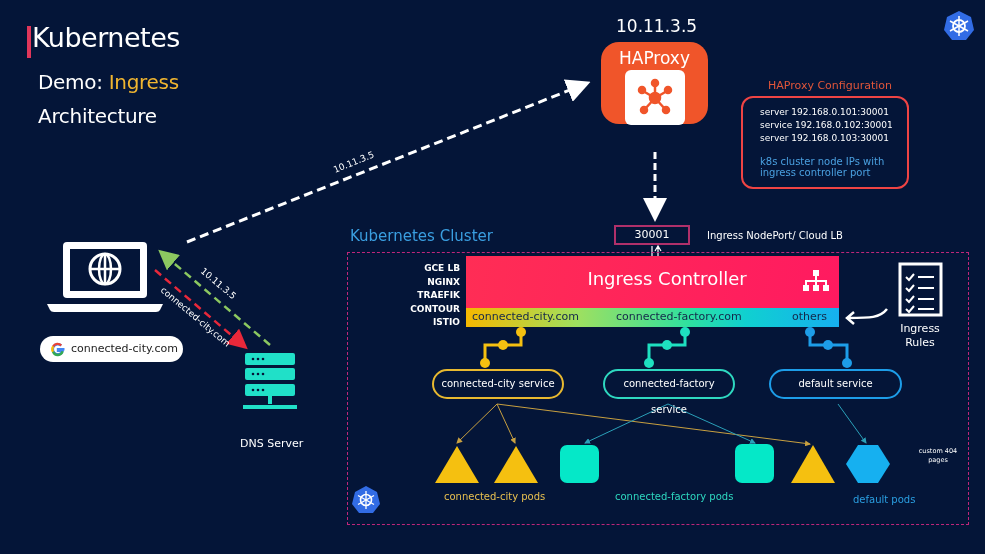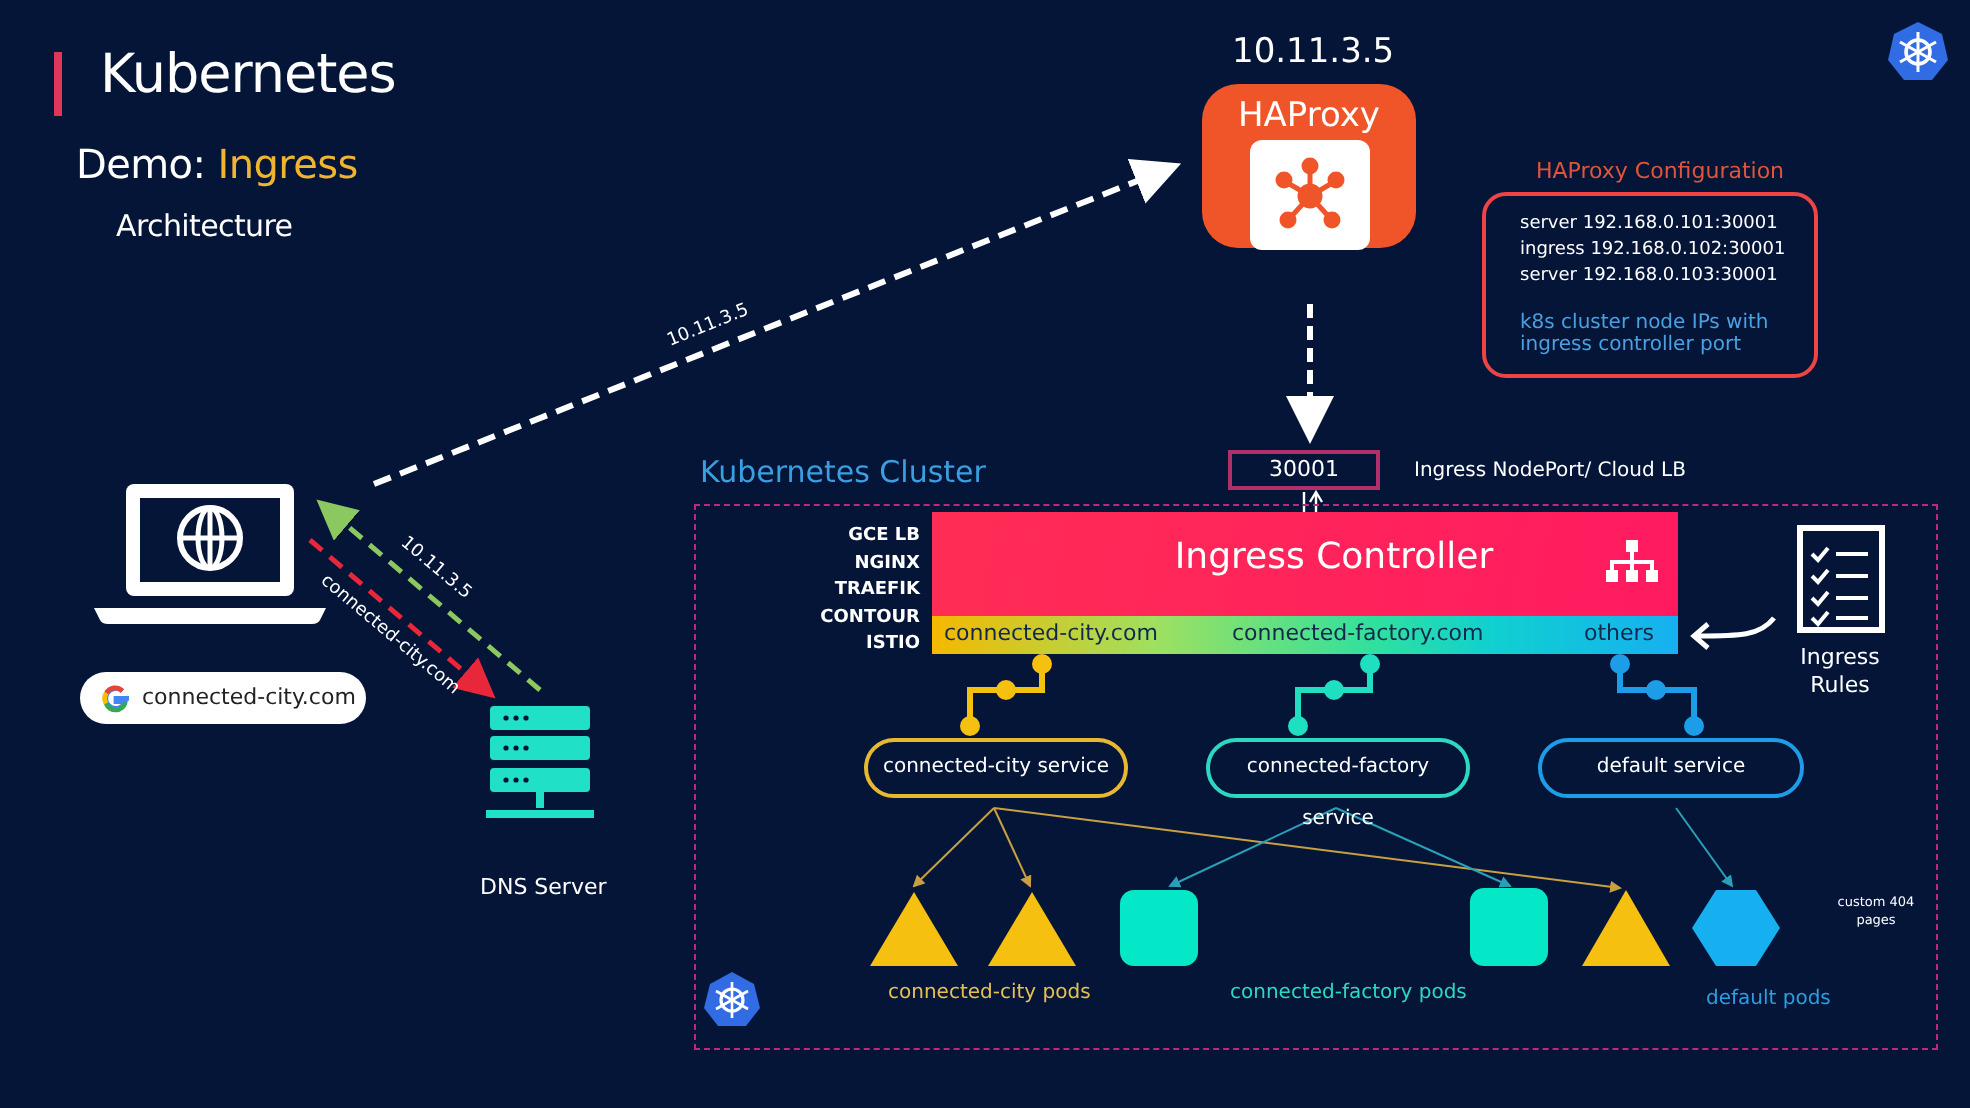--- a/index.html
+++ b/index.html
@@ -1,22 +1,22 @@
 <!DOCTYPE html>
 <html><head>
 <meta charset="utf-8">
 <style>
   html,body{margin:0;padding:0;}
   body{width:985px;height:554px;background:#041538;overflow:hidden;position:relative;font-family:"DejaVu Sans","Liberation Sans",sans-serif;color:#fff;}
   .abs{position:absolute;}
   .title-bar{left:27px;top:26px;width:4px;height:32px;background:#e0365a;}
-  .title{left:50px;top:22px;font-size:27px;color:#fff;letter-spacing:-0.5px;}
+  .title{left:32px;top:22px;font-size:27px;color:#fff;letter-spacing:-0.5px;}
   .subtitle{left:38px;top:70px;font-size:20px;color:#fff;letter-spacing:-0.3px;}
   .subtitle .accent{color:#f0b530;}
-  .subtitle2{left:38px;top:104px;font-size:15px;color:#fff;letter-spacing:-0.3px;margin-left:20px;}
+  .subtitle2{left:38px;top:104px;font-size:20px;color:#fff;letter-spacing:-0.3px;}
   .ha-ip{left:616px;top:16px;font-size:17px;color:#fff;}
   .haproxy{left:601px;top:42px;width:107px;height:82px;background:#f0552a;border-radius:18px;}
   .haproxy .lbl{position:absolute;left:0;right:0;top:6px;text-align:center;font-size:17px;color:#fff;}
   .haproxy .ico{position:absolute;left:24px;top:28px;width:60px;height:55px;background:#fff;border-radius:6px;}
   .ha-conf-title{left:768px;top:79px;font-size:11px;color:#e0553a;}
   .ha-conf{left:741px;top:96px;width:164px;height:89px;border:2px solid #ef4444;border-radius:12px;}
   .ha-conf .srv{position:absolute;left:17px;font-size:9px;color:#fff;}
   .ha-conf .note{position:absolute;left:17px;font-size:10px;color:#4aa0e0;line-height:11px;}
   .cluster-title{left:350px;top:227px;font-size:15px;color:#3a9ee0;}
   .cluster{left:347px;top:252px;width:620px;height:271px;border:1.5px dashed #c0267a;}
@@ -197,21 +197,21 @@
           <circle cx="43" cy="20" r="3"></circle>
           <circle cx="19" cy="40" r="3"></circle>
           <circle cx="41" cy="40" r="3"></circle>
       </g>
     </svg>
   </div>
 </div>
 <div class="abs ha-conf-title">HAProxy Configuration</div>
 <div class="abs ha-conf">
   <div class="srv" style="top:9px">server 192.168.0.101:30001</div>
-  <div class="srv" style="top:22px">ingress 192.168.0.102:30001</div>
+  <div class="srv" style="top:22px">service 192.168.0.102:30001</div>
   <div class="srv" style="top:35px">server 192.168.0.103:30001</div>
   <div class="note" style="top:58px">k8s cluster node IPs with</div>
   <div class="note" style="top:69px">ingress controller port</div>
 </div>
 
 <div class="abs search-pill">
   <svg width="16" height="16" style="left:10px;top:5px">
     <path d="M14.5,8.2 L8,8.2 L8,9.8 L12.6,9.8 A5,5 0 1 1 11.2,4.5" fill="none" stroke="#4285f4" stroke-width="2.4"></path>
     <path d="M3.2,5.4 A5,5 0 0 1 11.2,4.5" fill="none" stroke="#ea4335" stroke-width="2.4"></path>
     <path d="M3.1,10.8 A5,5 0 0 1 3.2,5.4" fill="none" stroke="#fbbc05" stroke-width="2.4"></path>

